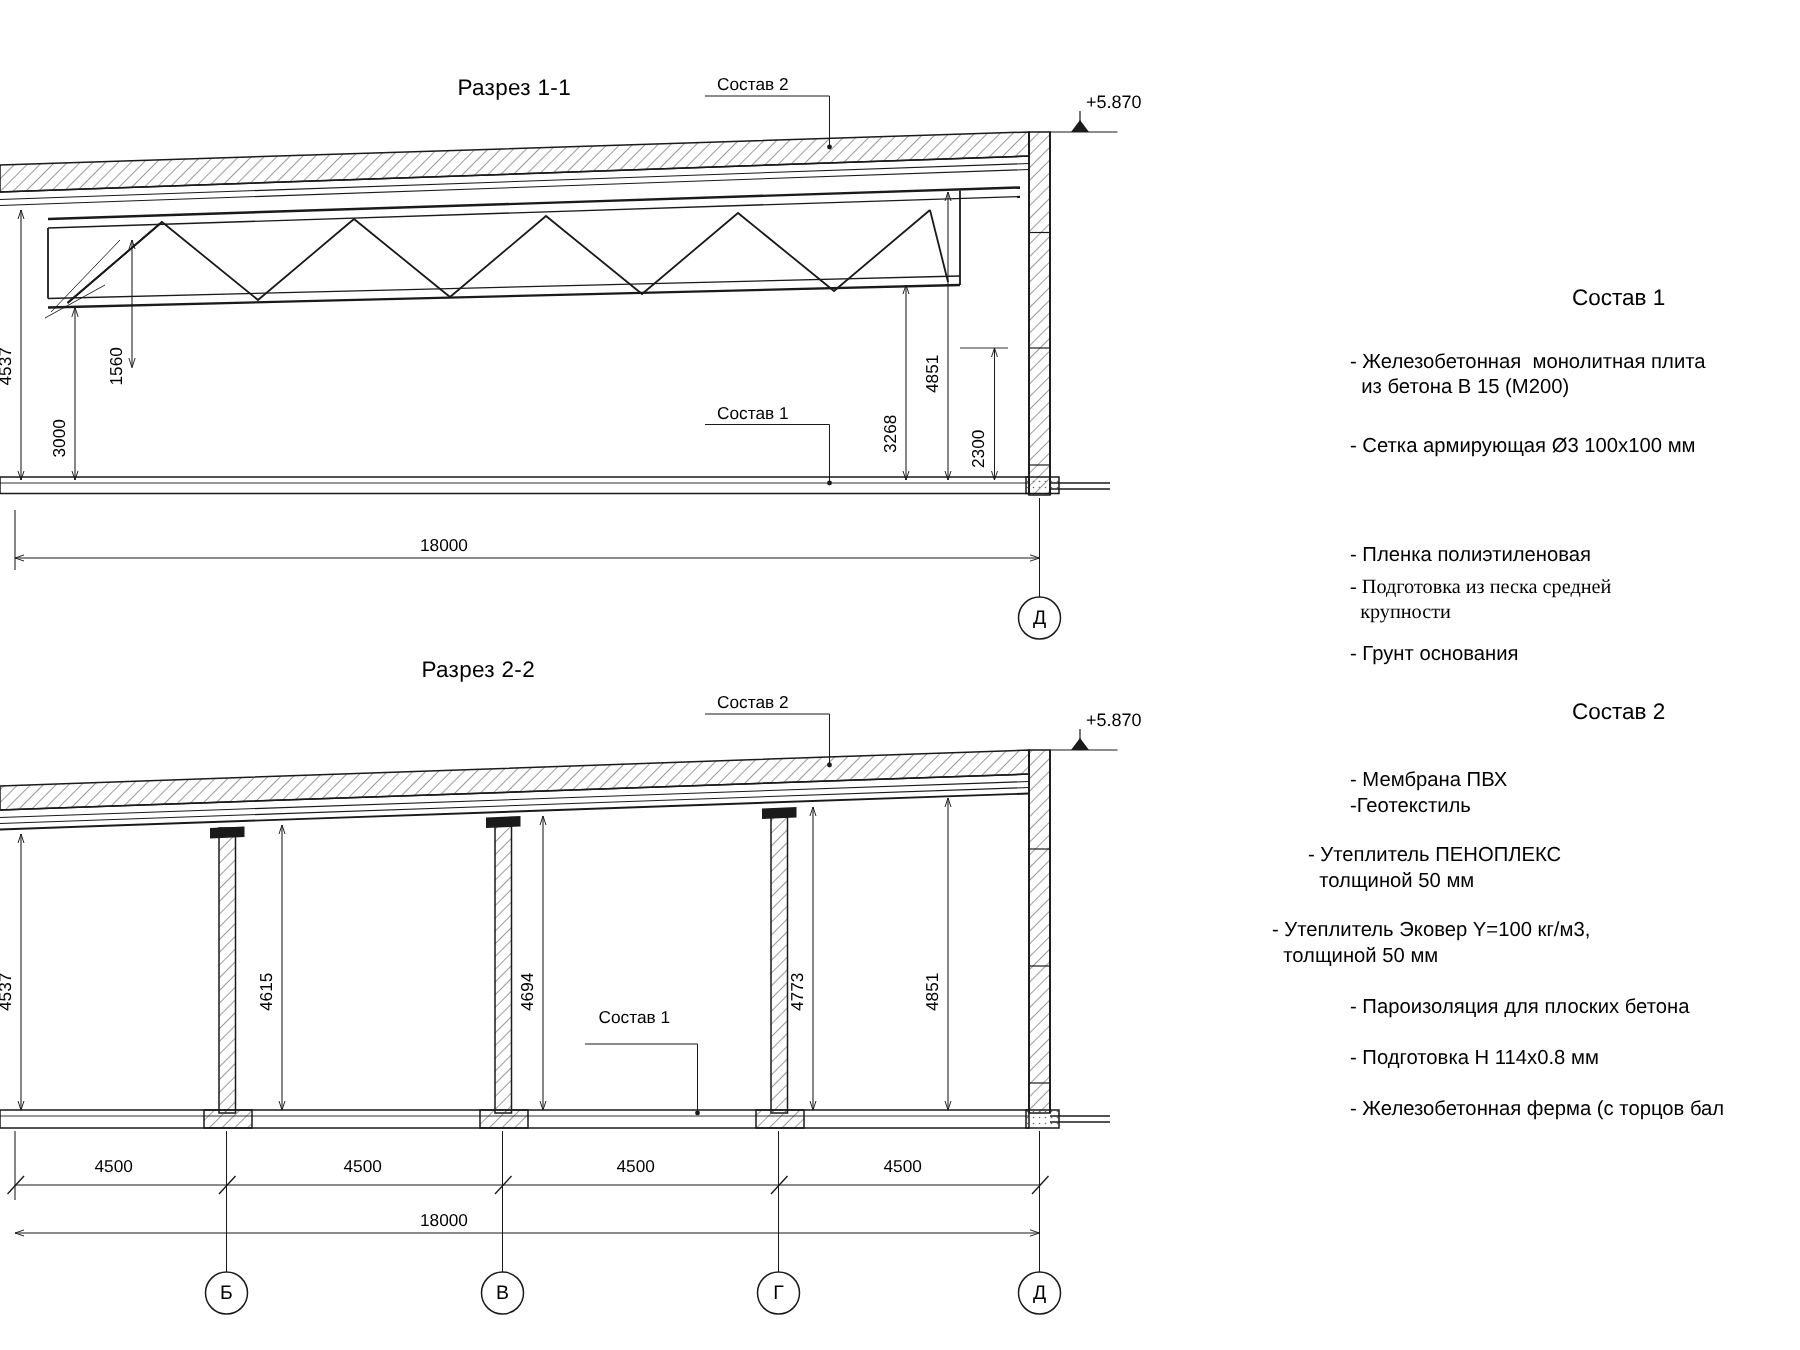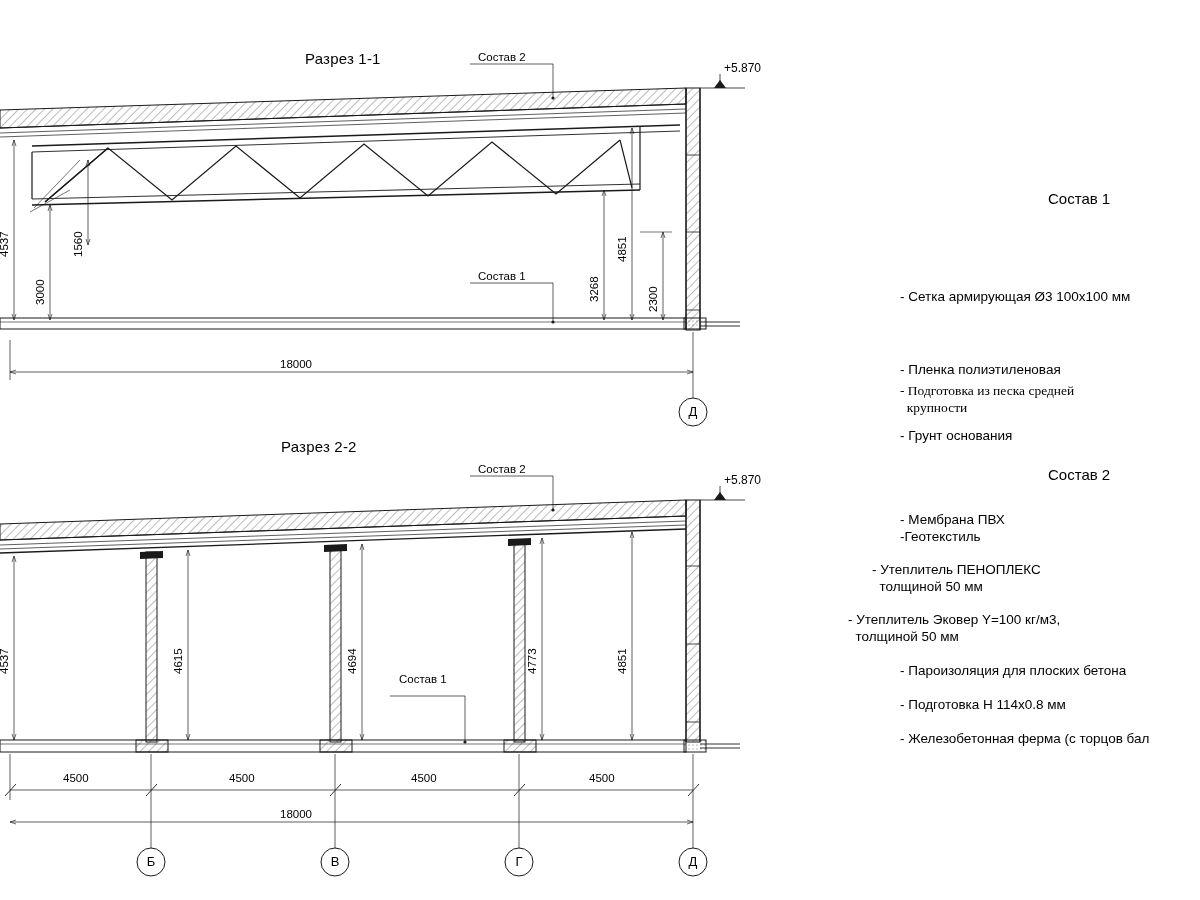--- a/index.html
+++ b/index.html
@@ -274,20 +274,22 @@
   <div class="lbl" style="left:589px; top:772px;">4500</div>
   <div class="lbl" style="left:280px; top:808px;">18000</div>
 
   <div class="axis-letter" style="left:136px; top:847px;">Б</div>
   <div class="axis-letter" style="left:320px; top:847px;">В</div>
   <div class="axis-letter" style="left:504px; top:847px;">Г</div>
   <div class="axis-letter" style="left:678px; top:847px;">Д</div>
 
   <div class="legend-title" style="left:1048px; top:190px;">Состав 1</div>
 
+  <div class="legend-item" style="left:900px; top:232px;">- Железобетонная  монолитная плита
+  из бетона В 15 (М200)</div>
   <div class="legend-item" style="left:900px; top:288px;text-align:center;">- Сетка армирующая Ø3 100х100 мм</div>
   <div class="legend-item" style="left:900px; top:329px;margin-top:32px;">- Пленка полиэтиленовая</div>
   <div class="legend-item" style="left:900px; top:382px;font-family:Liberation Serif, serif;">- Подготовка из песка средней
   крупности</div>
   <div class="legend-item" style="left:900px; top:427px;">- Грунт основания</div>
 
   <div class="legend-title" style="left:1048px; top:466px;">Состав 2</div>
 
   <div class="legend-item" style="left:900px; top:511px;">- Мембрана ПВХ
 -Геотекстиль</div>

